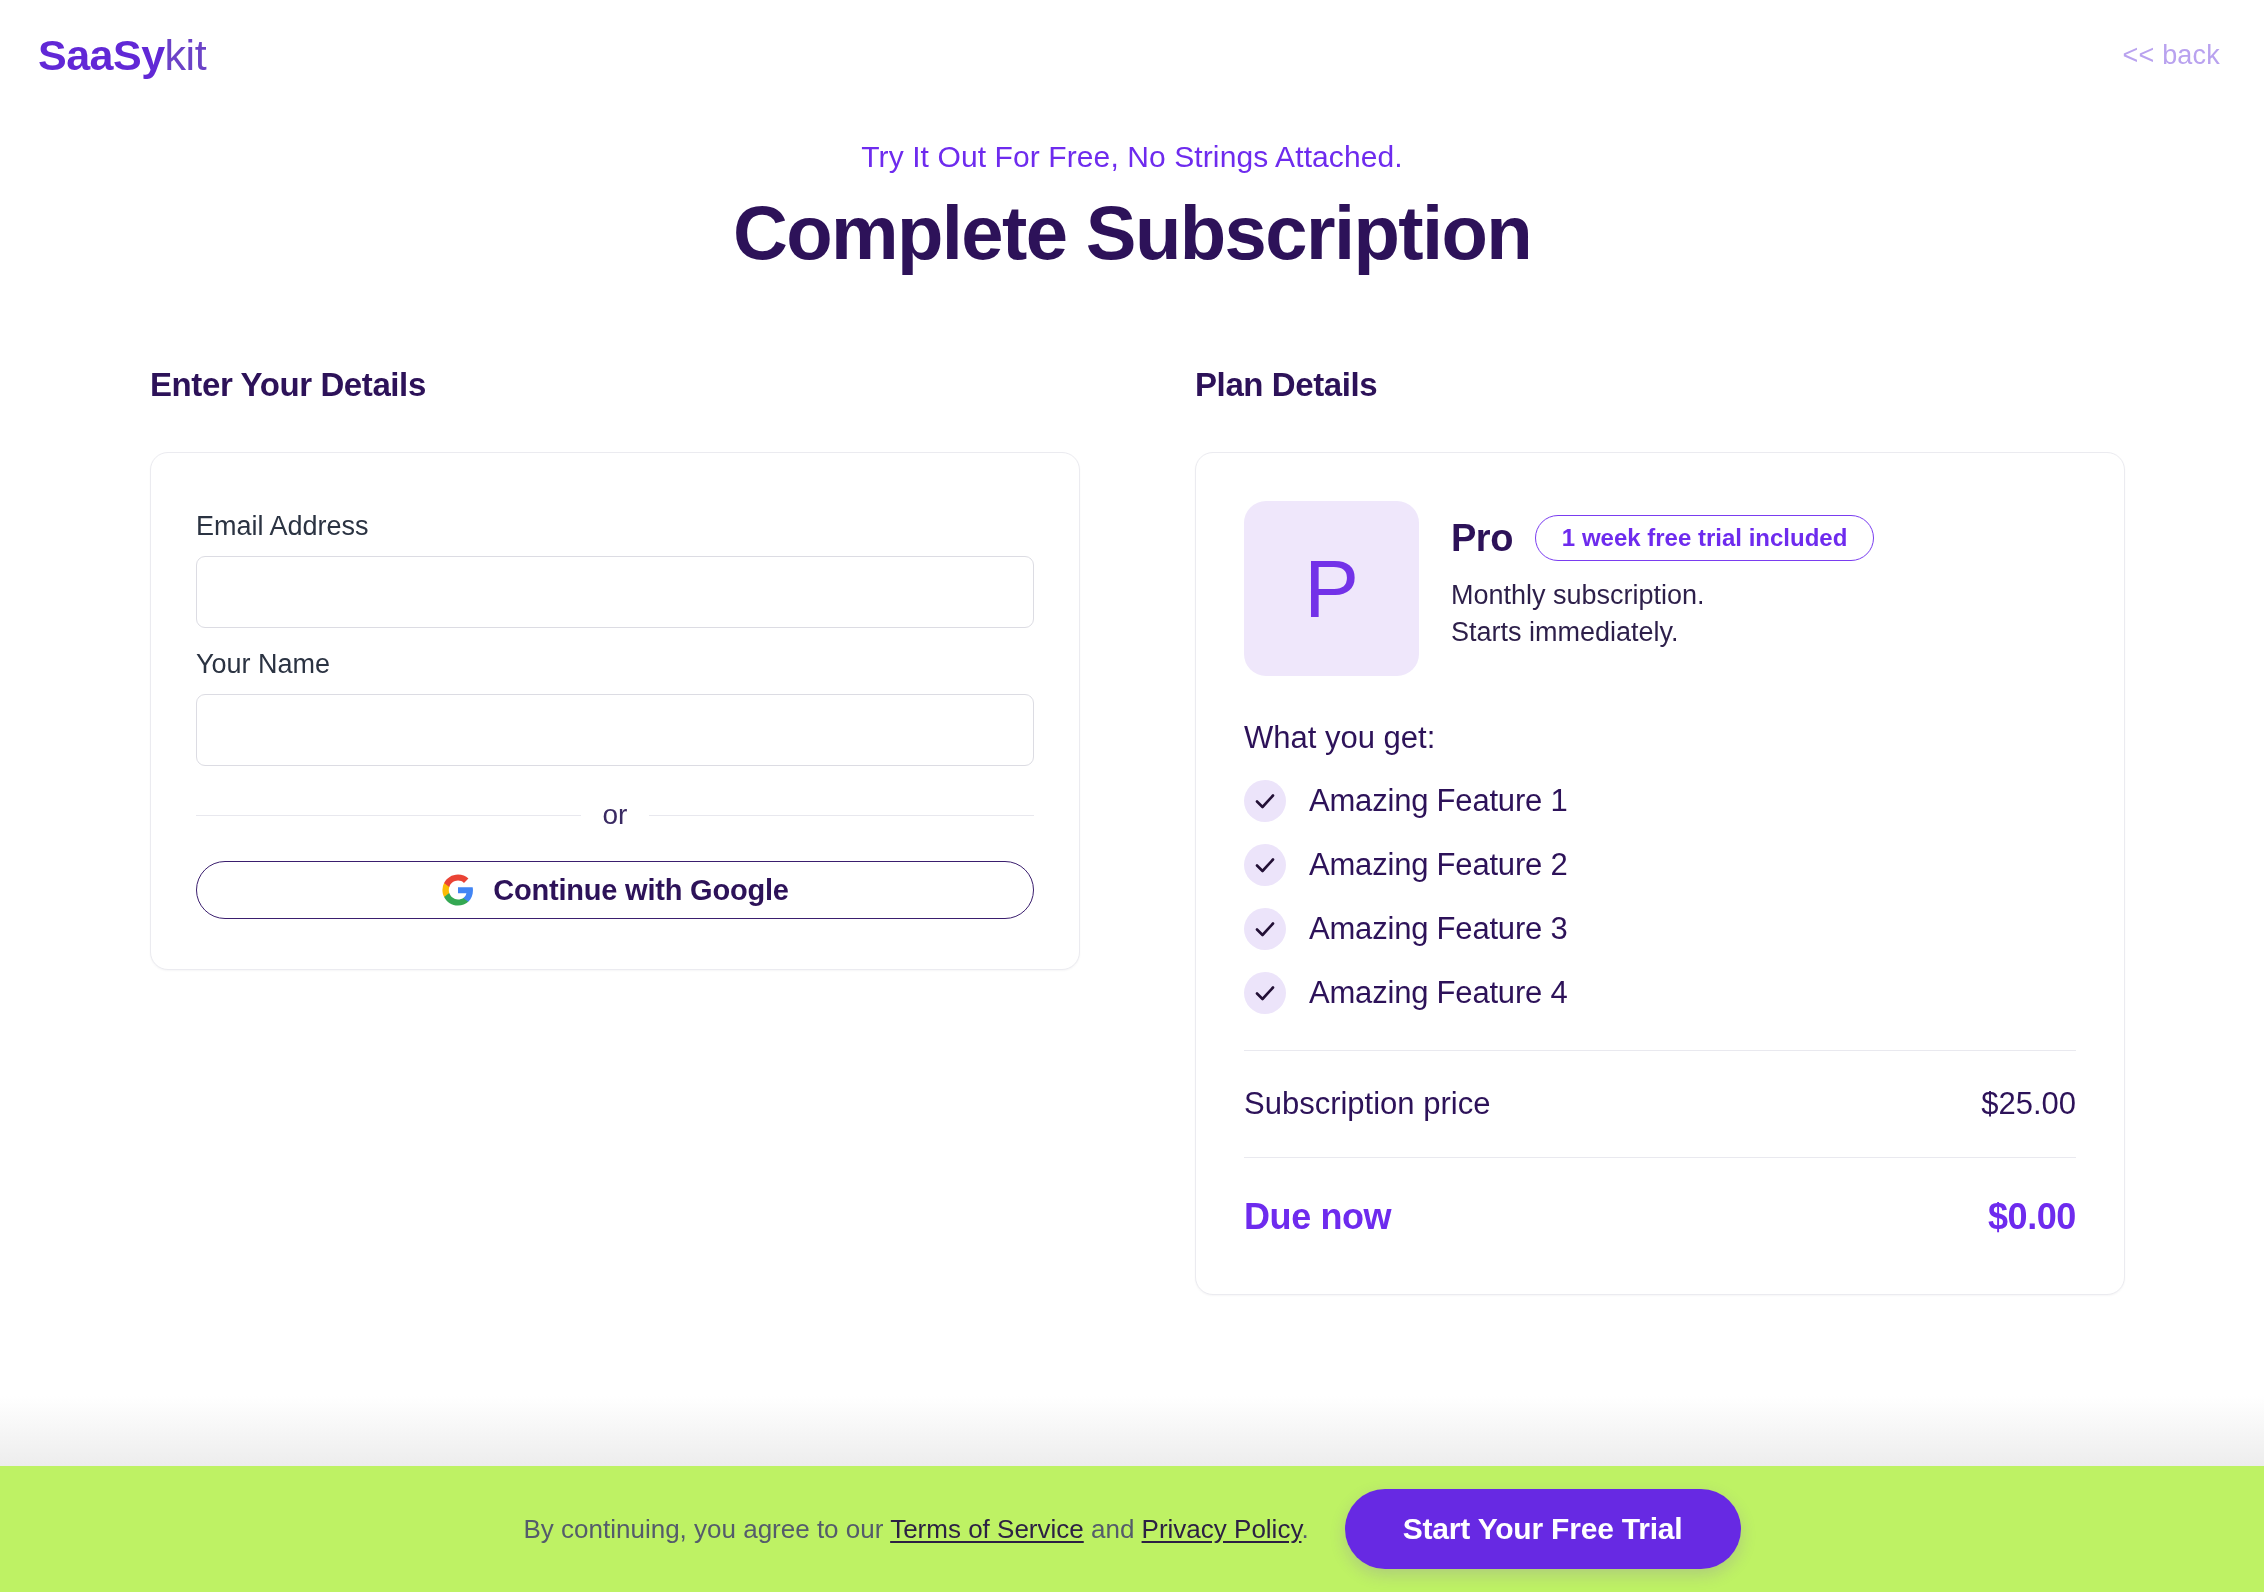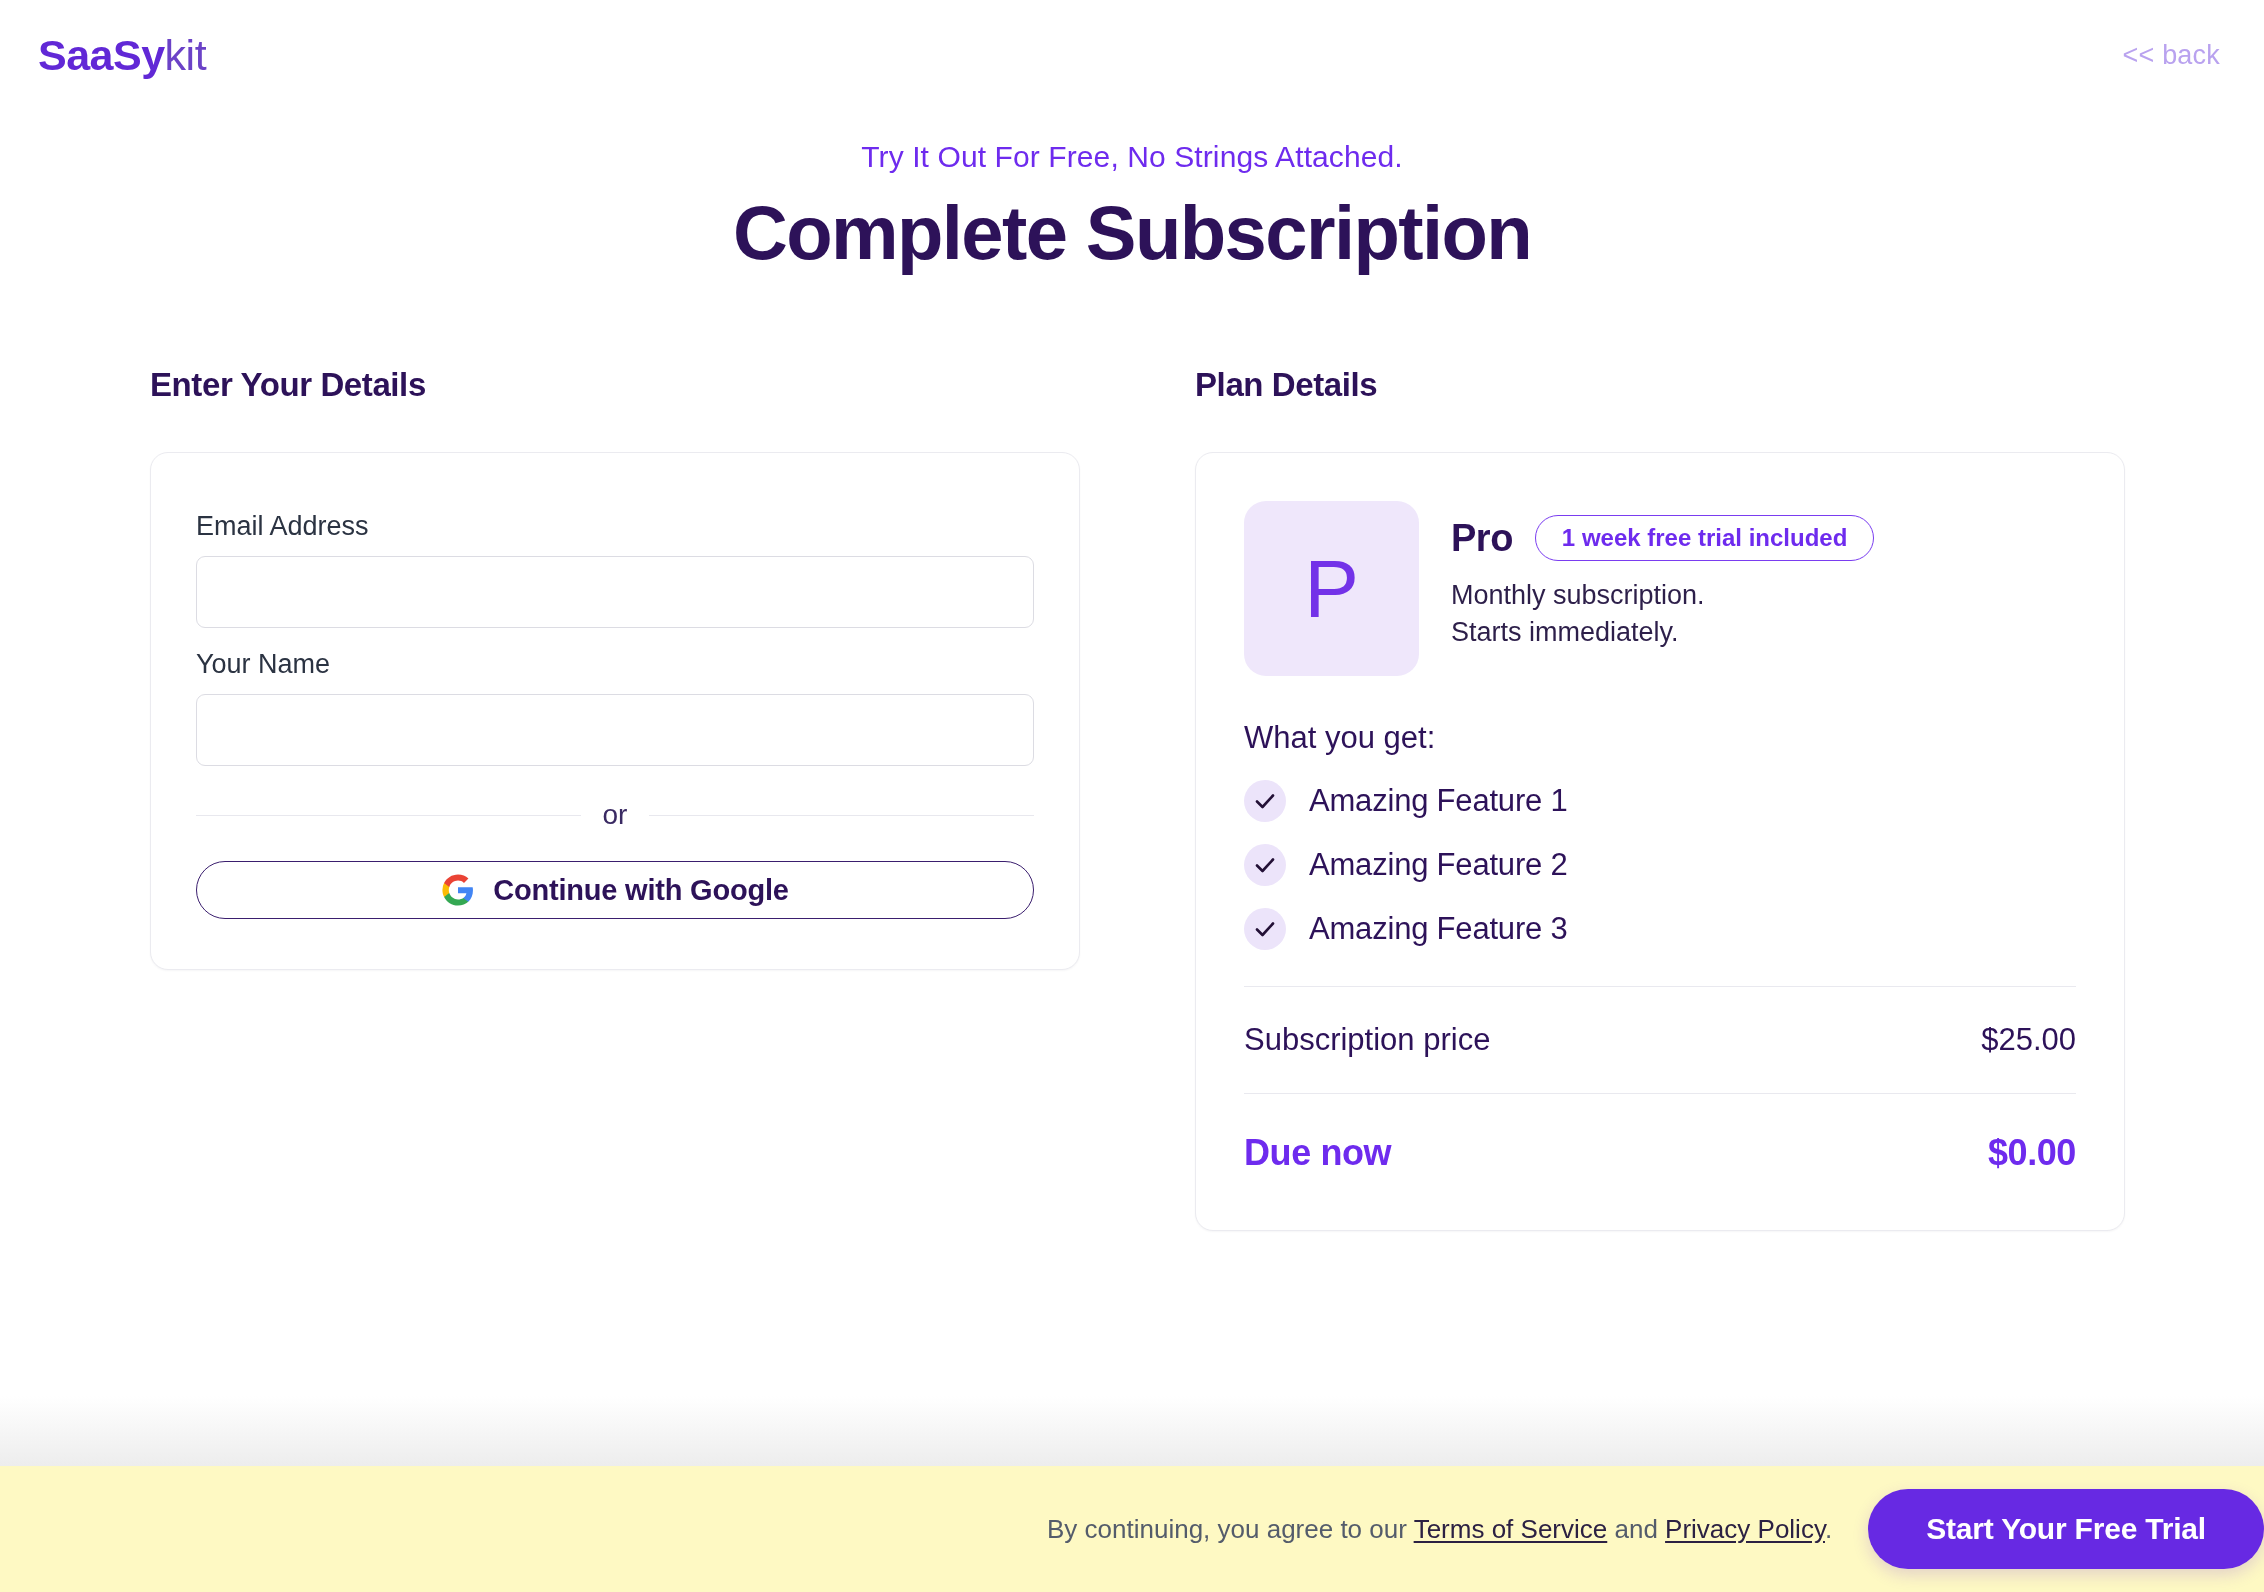--- a/index.html
+++ b/index.html
@@ -274,24 +274,24 @@
     pointer-events: none;
   }
 
   
   .site-footer {
     position: absolute;
     left: 0;
     bottom: 0;
     width: 2264px;
     height: 126px;
-    background: #fef9c3;
-    display: flex;
-    align-items: center;
-    justify-content: flex-end;
+    background: #bef264;
+    display: flex;
+    align-items: center;
+    justify-content: center;
     gap: 36px;
   }
   .footer-text {
     font-size: 26px;
     color: #545c6b;
   }
   .footer-text a {
     color: #2c2143;
     text-decoration: underline;
     text-underline-offset: 3px;
@@ -399,20 +399,28 @@
           <span class="feature-text">Amazing Feature 2</span>
         </li>
         <li class="feature-item">
           <span class="check-circle">
             <svg viewBox="0 0 24 24" fill="none" stroke="#231036" stroke-width="2.6" stroke-linecap="round" stroke-linejoin="round">
                 <polyline points="4,12.5 9.5,18 20,6.5"></polyline>
               </svg>
           </span>
           <span class="feature-text">Amazing Feature 3</span>
         </li>
+        <li class="feature-item">
+          <span class="check-circle">
+            <svg viewBox="0 0 24 24" fill="none" stroke="#231036" stroke-width="2.6" stroke-linecap="round" stroke-linejoin="round">
+                <polyline points="4,12.5 9.5,18 20,6.5"></polyline>
+              </svg>
+          </span>
+          <span class="feature-text">Amazing Feature 4</span>
+        </li>
       </ul>
 
       <div class="hr hr-top"></div>
 
       <div class="price-row">
         <span class="price-label">Subscription price</span>
         <span class="price-value">$25.00</span>
       </div>
 
       <div class="hr hr-bottom"></div>

